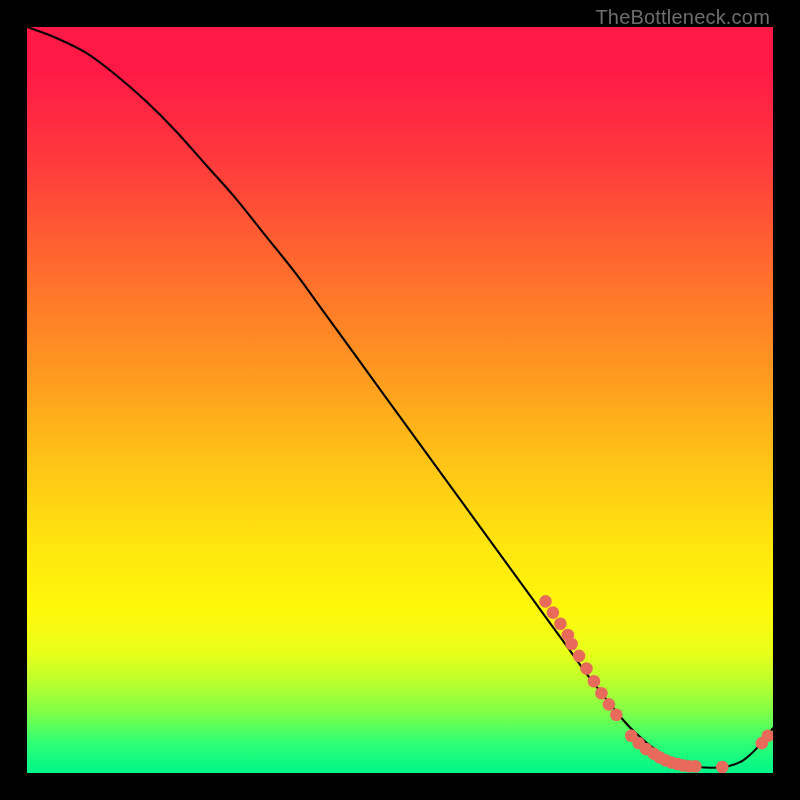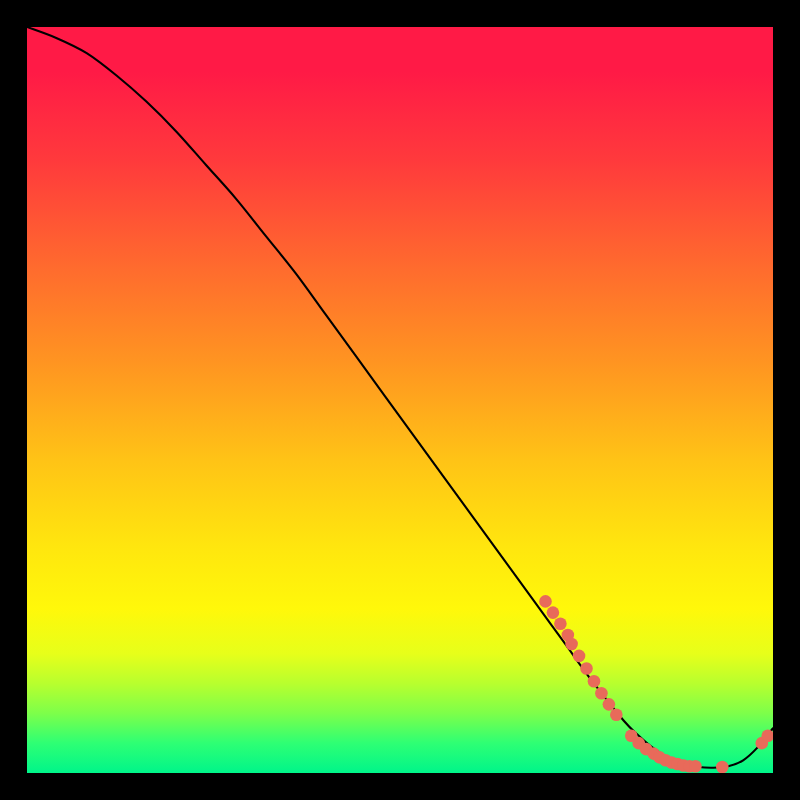--- a/index.html
+++ b/index.html
@@ -57,20 +57,21 @@
     font-size: 20px;
     letter-spacing: 0.2px;
     font-weight: 500;
   }
 </style>
 </head>
 <body>
 
 <div class="stage">
 
+  <div class="watermark">TheBottleneck.com</div>
 
   <div class="plot">
     <div class="gradient"></div>
 
     <svg class="curve-layer" viewBox="0 0 746 746" preserveAspectRatio="none">
       <path id="curve-path" fill="none" stroke="#000" stroke-width="2.1" stroke-linecap="round" stroke-linejoin="round" d="M 0 0 C 4.973333333333334 1.865000000000009, 19.89333333333333 6.838333333333385, 29.84 11.190000000000055 C 39.78666666666667 15.541666666666725, 49.733333333333334 19.893333333333356, 59.68 26.110000000000014 C 69.62666666666667 32.326666666666675, 79.57333333333332 40.40833333333334, 89.52 48.49000000000001 C 99.46666666666667 56.57166666666668, 109.41333333333333 65.27500000000002, 119.36 74.60000000000002 C 129.30666666666667 83.92500000000003, 139.25333333333336 93.87166666666673, 149.20000000000002 104.44000000000005 C 159.14666666666668 115.00833333333338, 169.09333333333333 126.82, 179.04 138.01 C 188.98666666666665 149.2, 198.93333333333337 159.76833333333337, 208.88000000000002 171.58000000000004 C 218.82666666666668 183.3916666666667, 228.77333333333334 196.4466666666667, 238.72 208.88 C 248.66666666666666 221.3133333333333, 258.61333333333334 233.12499999999994, 268.56 246.17999999999995 C 278.50666666666666 259.23499999999996, 288.4533333333334 273.5333333333333, 298.40000000000003 287.21 C 308.3466666666667 300.88666666666666, 318.29333333333335 314.5633333333333, 328.24 328.23999999999995 C 338.18666666666667 341.91666666666663, 348.1333333333333 355.5933333333333, 358.08 369.27 C 368.02666666666664 382.94666666666666, 377.97333333333336 396.62333333333333, 387.92 410.3 C 397.8666666666667 423.9766666666667, 407.8133333333334 437.6533333333333, 417.76000000000005 451.33 C 427.7066666666667 465.00666666666666, 437.6533333333333 478.68333333333334, 447.59999999999997 492.36 C 457.5466666666666 506.0366666666667, 467.49333333333334 519.7133333333334, 477.44 533.39 C 487.38666666666666 547.0666666666666, 497.33333333333337 560.7433333333333, 507.28000000000003 574.42 C 517.2266666666667 588.0966666666666, 527.1733333333333 601.7733333333333, 537.12 615.45 C 547.0666666666667 629.1266666666668, 557.0133333333333 643.4250000000001, 566.96 656.48 C 576.9066666666668 669.535, 589.3400000000001 685.0766666666666, 596.8000000000001 693.78 C 604.26 702.4833333333333, 606.7466666666666 704.0996666666667, 611.7199999999999 708.7 C 616.6933333333333 713.3003333333334, 621.6666666666666 717.6519999999999, 626.64 721.382 C 631.6133333333333 725.112, 636.5866666666666 728.469, 641.56 731.08 C 646.5333333333333 733.691, 651.5066666666667 735.556, 656.48 737.048 C 661.4533333333334 738.54, 666.4266666666666 739.4103333333334, 671.4 740.032 C 676.3733333333333 740.6536666666667, 681.3466666666667 740.9023333333333, 686.32 740.778 C 691.2933333333334 740.6536666666667, 696.2666666666667 740.5293333333333, 701.24 739.286 C 706.2133333333334 738.0426666666666, 711.1866666666666 736.5506666666666, 716.16 733.318 C 721.1333333333333 730.0853333333333, 726.1066666666667 725.2363333333333, 731.08 719.89 C 736.0533333333334 714.5436666666667, 743.5133333333333 704.3483333333334, 746 701.24"></path>
       <g id="markers-group">
           <circle cx="518.4699999999999" cy="574.42" r="6.3" fill="#e86a5a"></circle>
           <circle cx="525.93" cy="585.61" r="6.3" fill="#e86a5a"></circle>
           <circle cx="533.39" cy="596.8" r="6.3" fill="#e86a5a"></circle>

